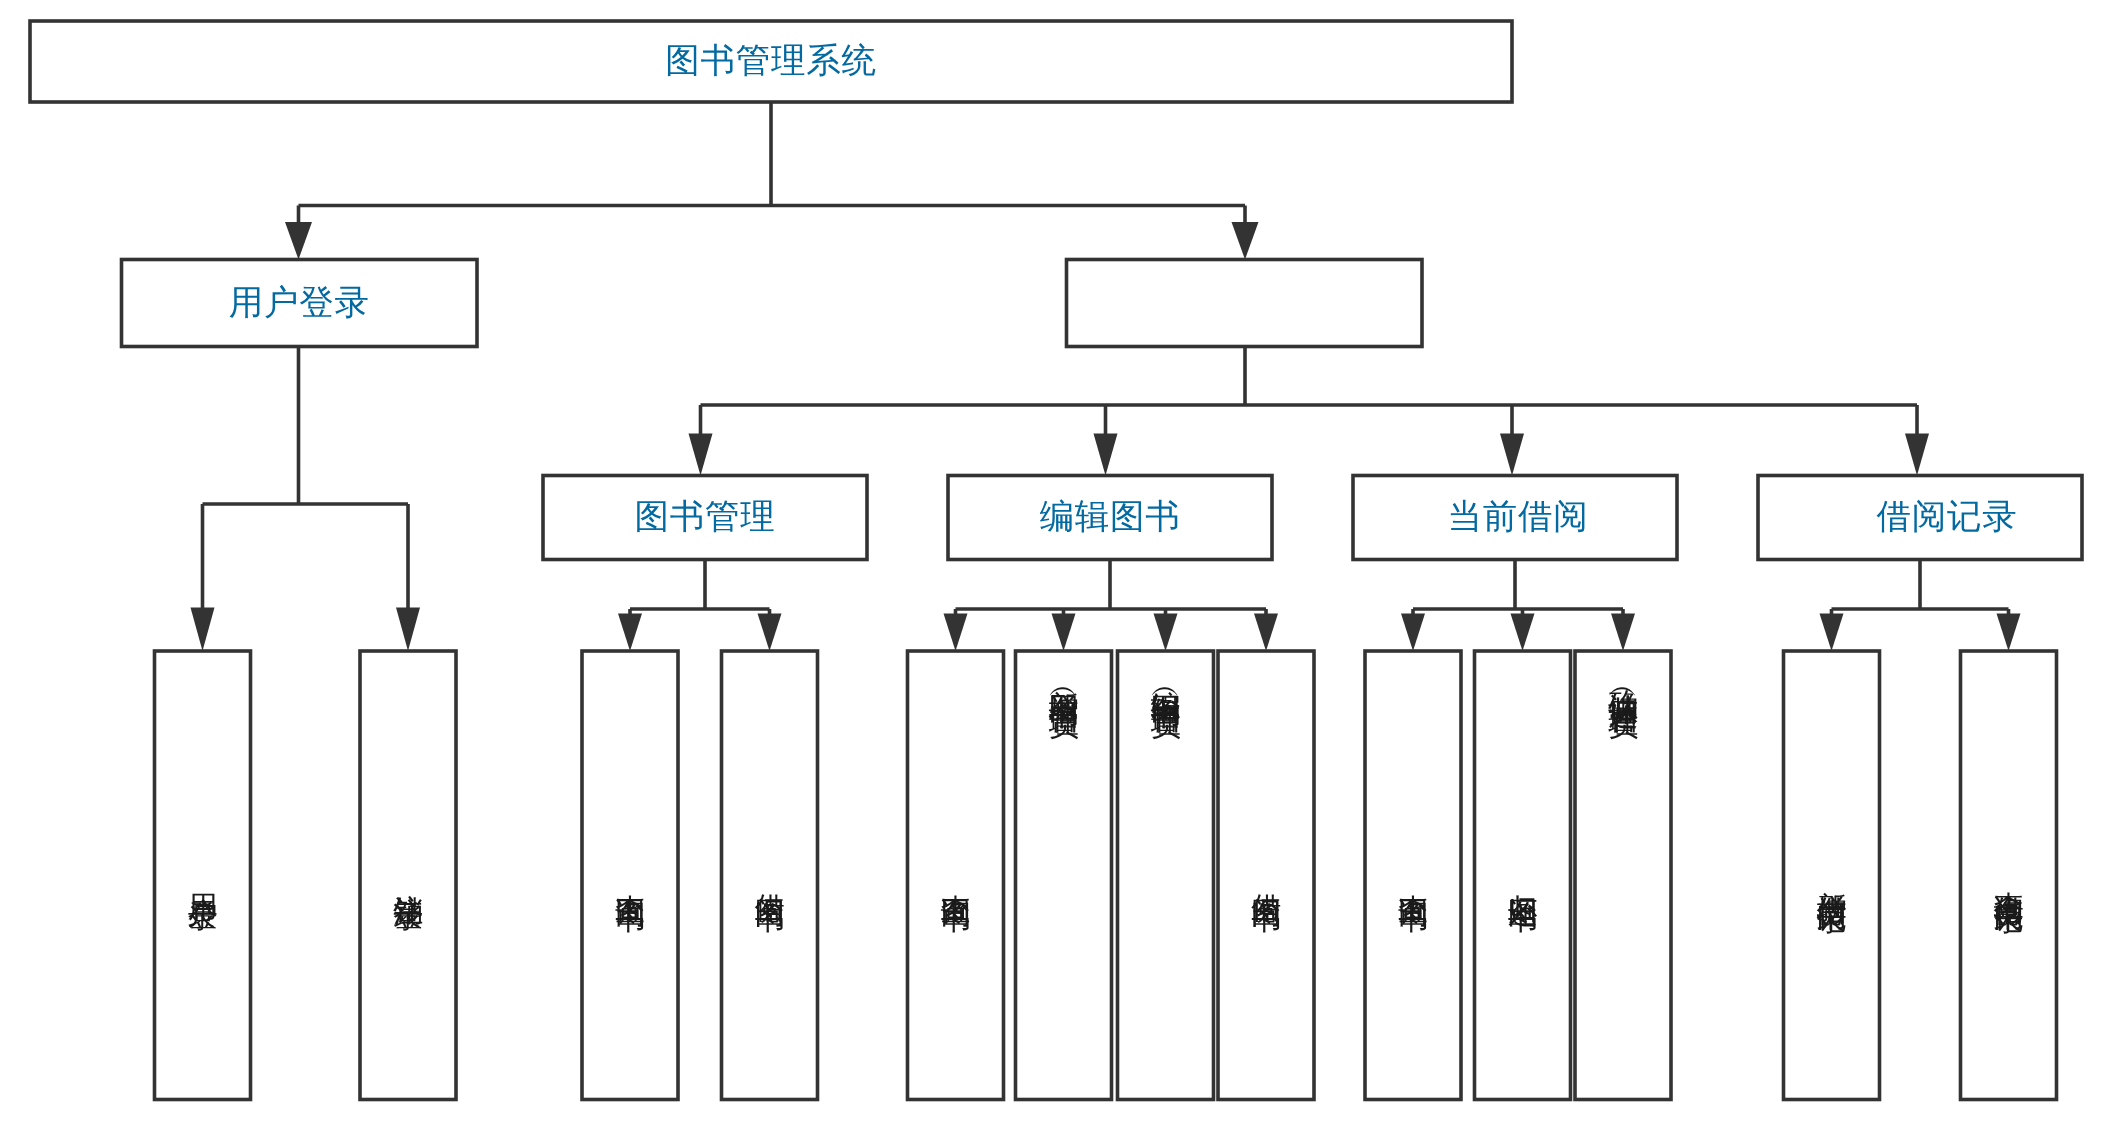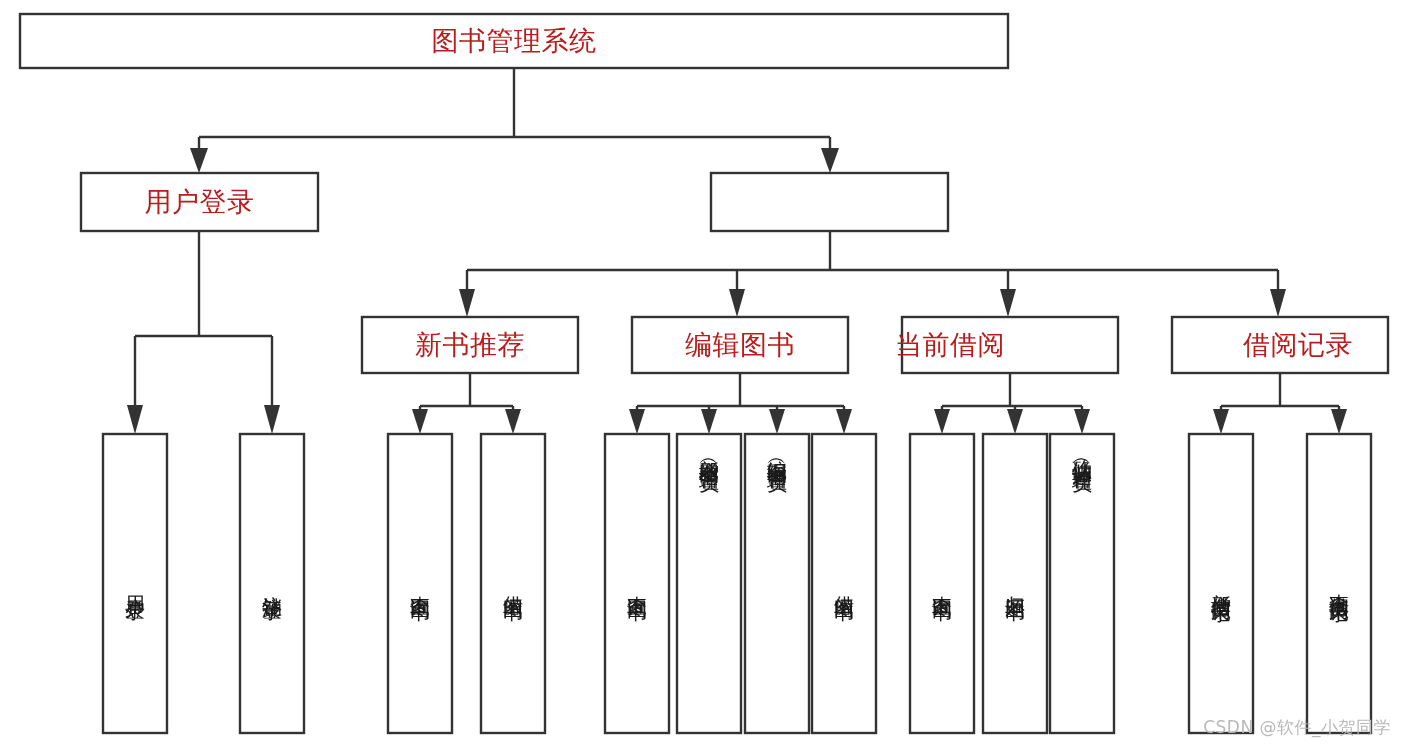--- a/index.html
+++ b/index.html
@@ -41,22 +41,22 @@
   .arrow-head {
     fill: #333333;
     stroke: none;
   }
   .node-label-h {
     position: absolute;
     display: flex;
     align-items: center;
     justify-content: center;
     text-align: center;
-    color: #b91c1c;
-    font-size: 27px;
+    color: #0369a1;
+    font-size: 23px;
     line-height: 1.25;
     letter-spacing: 0.5px;
     white-space: nowrap;
     pointer-events: none;
   }
   .node-label-v {
     position: absolute;
     display: flex;
     align-items: center;
     justify-content: center;
@@ -196,26 +196,26 @@
 
   <div class="node-label-h" style="left:20px; top:14px; width:988px; height:54px;">
     <span>图书管理系统</span>
   </div>
 
   <div class="node-label-h" style="left:81px; top:173px; width:237px; height:58px;">
     <span>用户登录</span>
   </div>
 
   <div class="node-label-h" style="left:362px; top:317px; width:216px; height:56px;">
-    <span>新书推荐</span>
+    <span>图书管理</span>
   </div>
   <div class="node-label-h" style="left:632px; top:317px; width:216px; height:56px;">
     <span>编辑图书</span>
   </div>
-  <div class="node-label-h" style="left:850px; top:317px; width:200px; height:56px;text-align:right;">
+  <div class="node-label-h" style="left:912px; top:317px; width:200px; height:56px;text-align:right;">
     <span>当前借阅</span>
   </div>
   <div class="node-label-h" style="left:1172px; top:317px; width:252px; height:56px;border-radius:20px;">
     <span>借阅记录</span>
   </div>
 
   <div class="node-label-v" style="left:103px; top:434px; width:64px; height:299px;">
     <span>用户登录</span>
   </div>
   <div class="node-label-v" style="left:240px; top:434px; width:64px; height:299px;">
@@ -248,14 +248,13 @@
   <div class="node-label-v" style="left:1050px; top:434px; width:64px; height:299px; align-items:flex-start; padding-top:10px; box-sizing:border-box;">
     <span>确认归还（管理员）</span>
   </div>
   <div class="node-label-v" style="left:1189px; top:434px; width:64px; height:299px;">
     <span>新增借阅记录</span>
   </div>
   <div class="node-label-v" style="left:1307px; top:434px; width:64px; height:299px;">
     <span>查询借阅记录</span>
   </div>
 
-  <div class="watermark">CSDN @软件_小贺同学</div>
 </div>
 
 </body></html>

